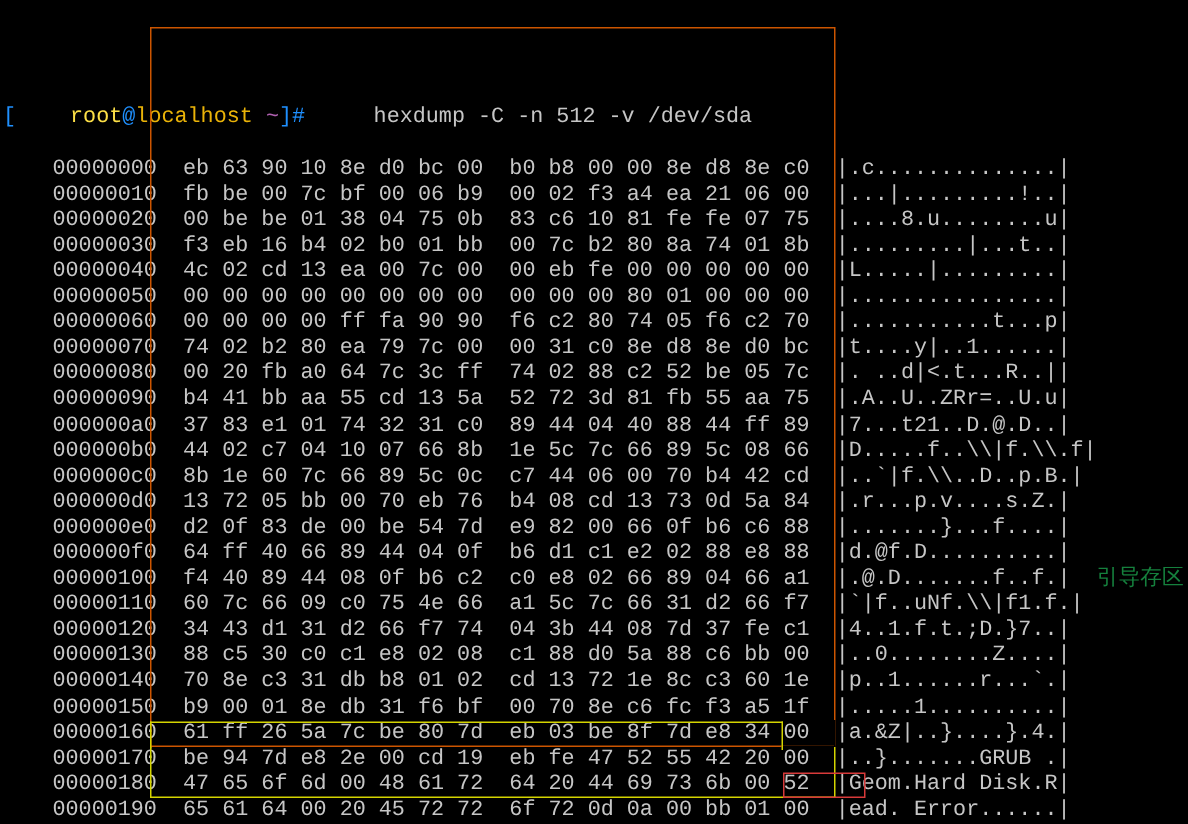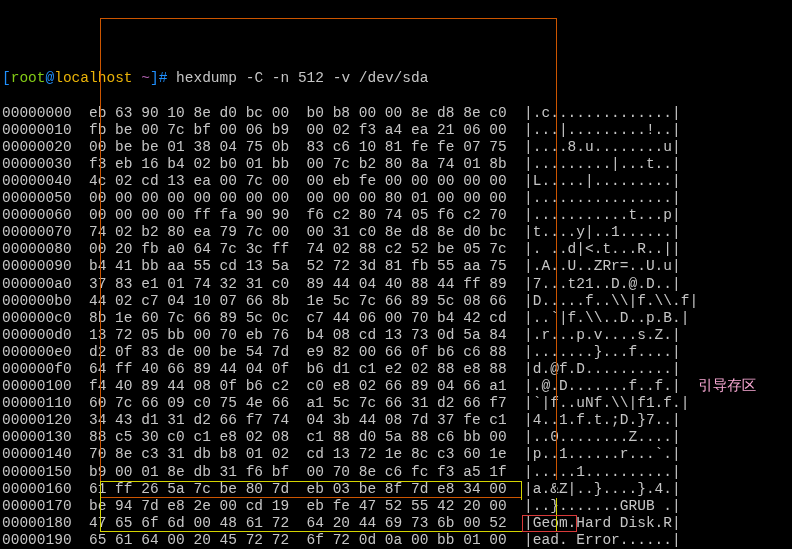--- a/index.html
+++ b/index.html
@@ -11,27 +11,27 @@
     line-height: 17.1px;
     color: #C6C6C6;
     white-space: pre;
     width: 792px;
     height: 549px;
     overflow: hidden;
     box-sizing: border-box;
     position: relative;
   }
   .brkt { color: #1F90FF; }
-  .user { color: #84cc16; }
+  .user { color: #fde047; margin-left: 36px; }
   .at   { color: #1F90FF; }
   .host { color: #eab308; }
   .path { color: #B060B0; }
-  .cmd  { color: #C6C6C6; }
-  .hex  { color: #C6C6C6; }
-  .lbl-br { color: #f9a8d4; }
+  .cmd  { color: #C6C6C6; margin-left: 37px; }
+  .hex  { color: #C6C6C6; margin-left: 33px; }
+  .lbl-br { color: #15803d; }
 
   .box {
     position: absolute;
     pointer-events: none;
     box-sizing: border-box;
   }
   .box-boot {
     top: 18px;
     left: 100px;
     width: 457px;

